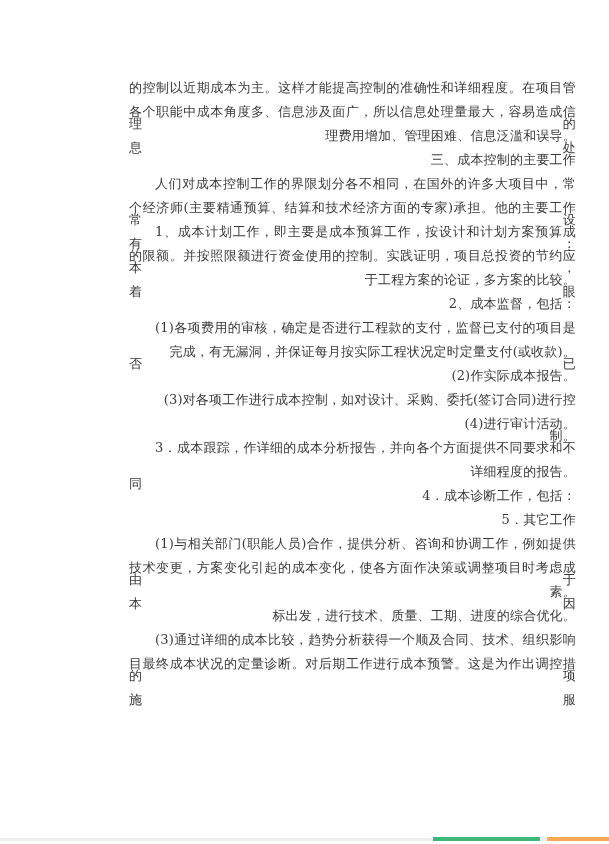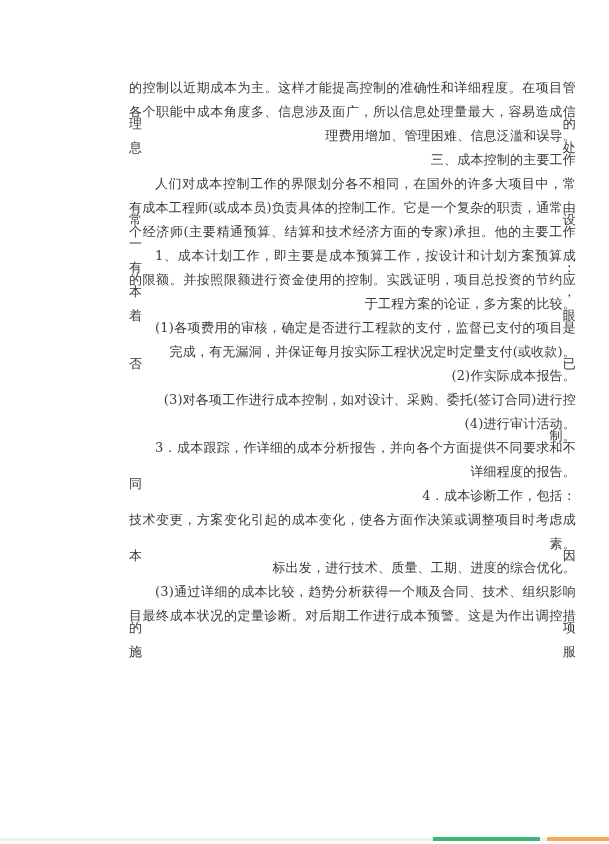--- a/index.html
+++ b/index.html
@@ -73,33 +73,35 @@
 <body>
 
 <div class="page">
 
   <div class="doc-text">
       <div class="line justify">的控制以近期成本为主。这样才能提高控制的准确性和详细程度。在项目管理的</div>
       <div class="line justify">各个职能中成本角度多、信息涉及面广，所以信息处理量最大，容易造成信息处</div>
       <div class="line">理费用增加、管理困难、信息泛滥和误导。</div>
       <div class="line indent">三、成本控制的主要工作</div>
       <div class="line indent justify">人们对成本控制工作的界限划分各不相同，在国外的许多大项目中，常常设</div>
-      <div class="line justify">有成本工程师(或成本员)负责具体的控制工作。它是一个复杂的职责，通常由一</div>
       <div class="line justify">个经济师(主要精通预算、结算和技术经济方面的专家)承担。他的主要工作有：</div>
       <div class="line indent justify">1、成本计划工作，即主要是成本预算工作，按设计和计划方案预算成本，</div>
       <div class="line justify">的限额。并按照限额进行资金使用的控制。实践证明，项目总投资的节约应着眼</div>
       <div class="line">于工程方案的论证，多方案的比较。</div>
+      <div class="line indent">2、成本监督，包括：</div>
       <div class="line indent justify">(1)各项费用的审核，确定是否进行工程款的支付，监督已支付的项目是否已</div>
       <div class="line">完成，有无漏洞，并保证每月按实际工程状况定时定量支付(或收款)。</div>
       <div class="line indent">(2)作实际成本报告。</div>
       <div class="line indent">(3)对各项工作进行成本控制，如对设计、采购、委托(签订合同)进行控制。</div>
       <div class="line indent">(4)进行审计活动。</div>
       <div class="line indent justify">3．成本跟踪，作详细的成本分析报告，并向各个方面提供不同要求和不同</div>
       <div class="line">详细程度的报告。</div>
       <div class="line indent">4．成本诊断工作，包括：</div>
+      <div class="line indent">5．其它工作</div>
+      <div class="line indent justify">(1)与相关部门(职能人员)合作，提供分析、咨询和协调工作，例如提供由于</div>
       <div class="line justify">技术变更，方案变化引起的成本变化，使各方面作决策或调整项目时考虑成本因</div>
       <div class="line">素。</div>
       <div class="line">标出发，进行技术、质量、工期、进度的综合优化。</div>
       <div class="line indent justify">(3)通过详细的成本比较，趋势分析获得一个顺及合同、技术、组织影响的项</div>
       <div class="line justify">目最终成本状况的定量诊断。对后期工作进行成本预警。这是为作出调控措施服</div>
     </div>
 
   <div class="statusbar">
     <div class="track" style="background: rgb(237, 237, 237);"></div>
     <div class="seg seg-green" style="background: rgb(60, 184, 120);"></div>

